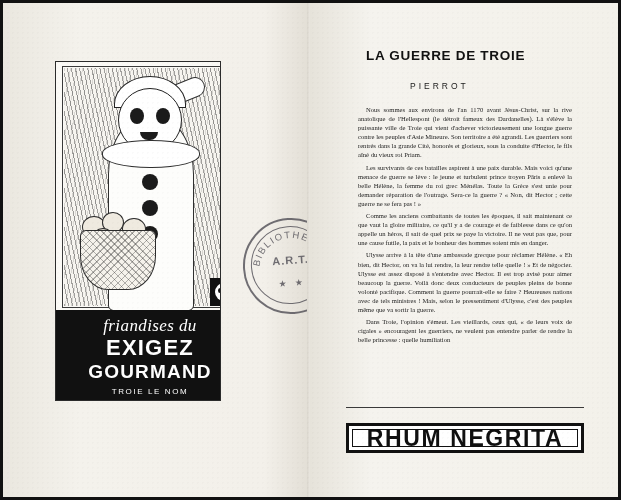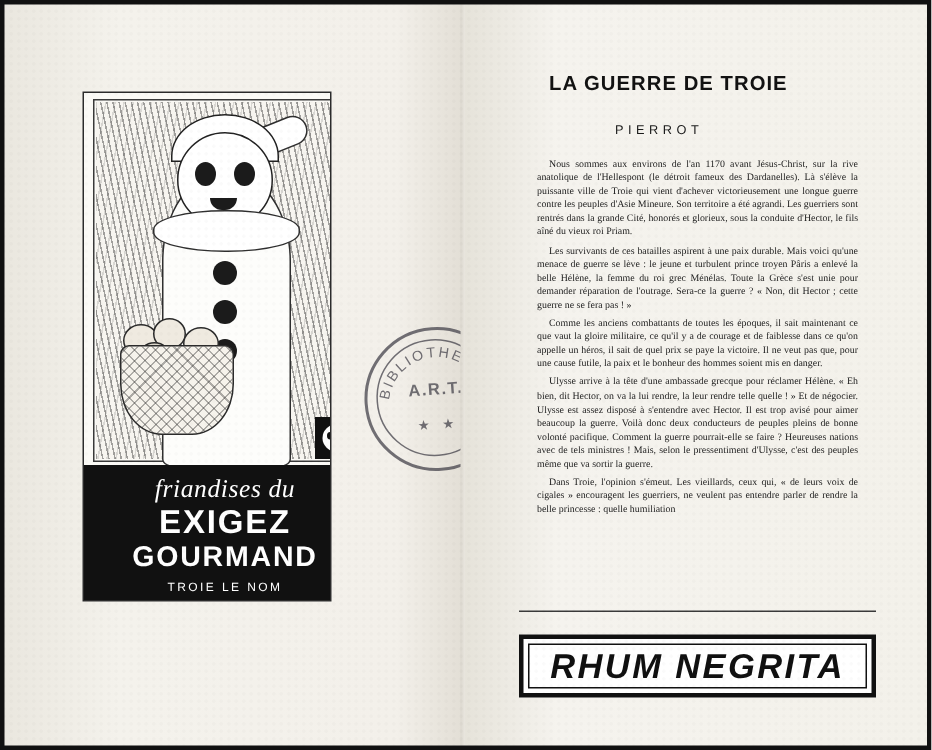--- a/index.html
+++ b/index.html
@@ -366,25 +366,24 @@
     top: 404px;
     width: 238px;
     height: 1px;
     background: #3a3a3a;
   }
   .ad-negrita {
     position: absolute;
     left: 36px;
     top: 420px;
     width: 238px;
-    height: 42px;
+    height: 30px;
     background: #ffffff;
     border: 3px solid #111111;
     box-sizing: border-box;
-    font-style: italic;
   }
   .ad-negrita-inner {
     position: absolute;
     left: 3px; top: 3px; right: 3px; bottom: 3px;
     border: 1px solid #111;
     display: flex;
     align-items: center;
     justify-content: center;
   }
   .ad-negrita-text {

